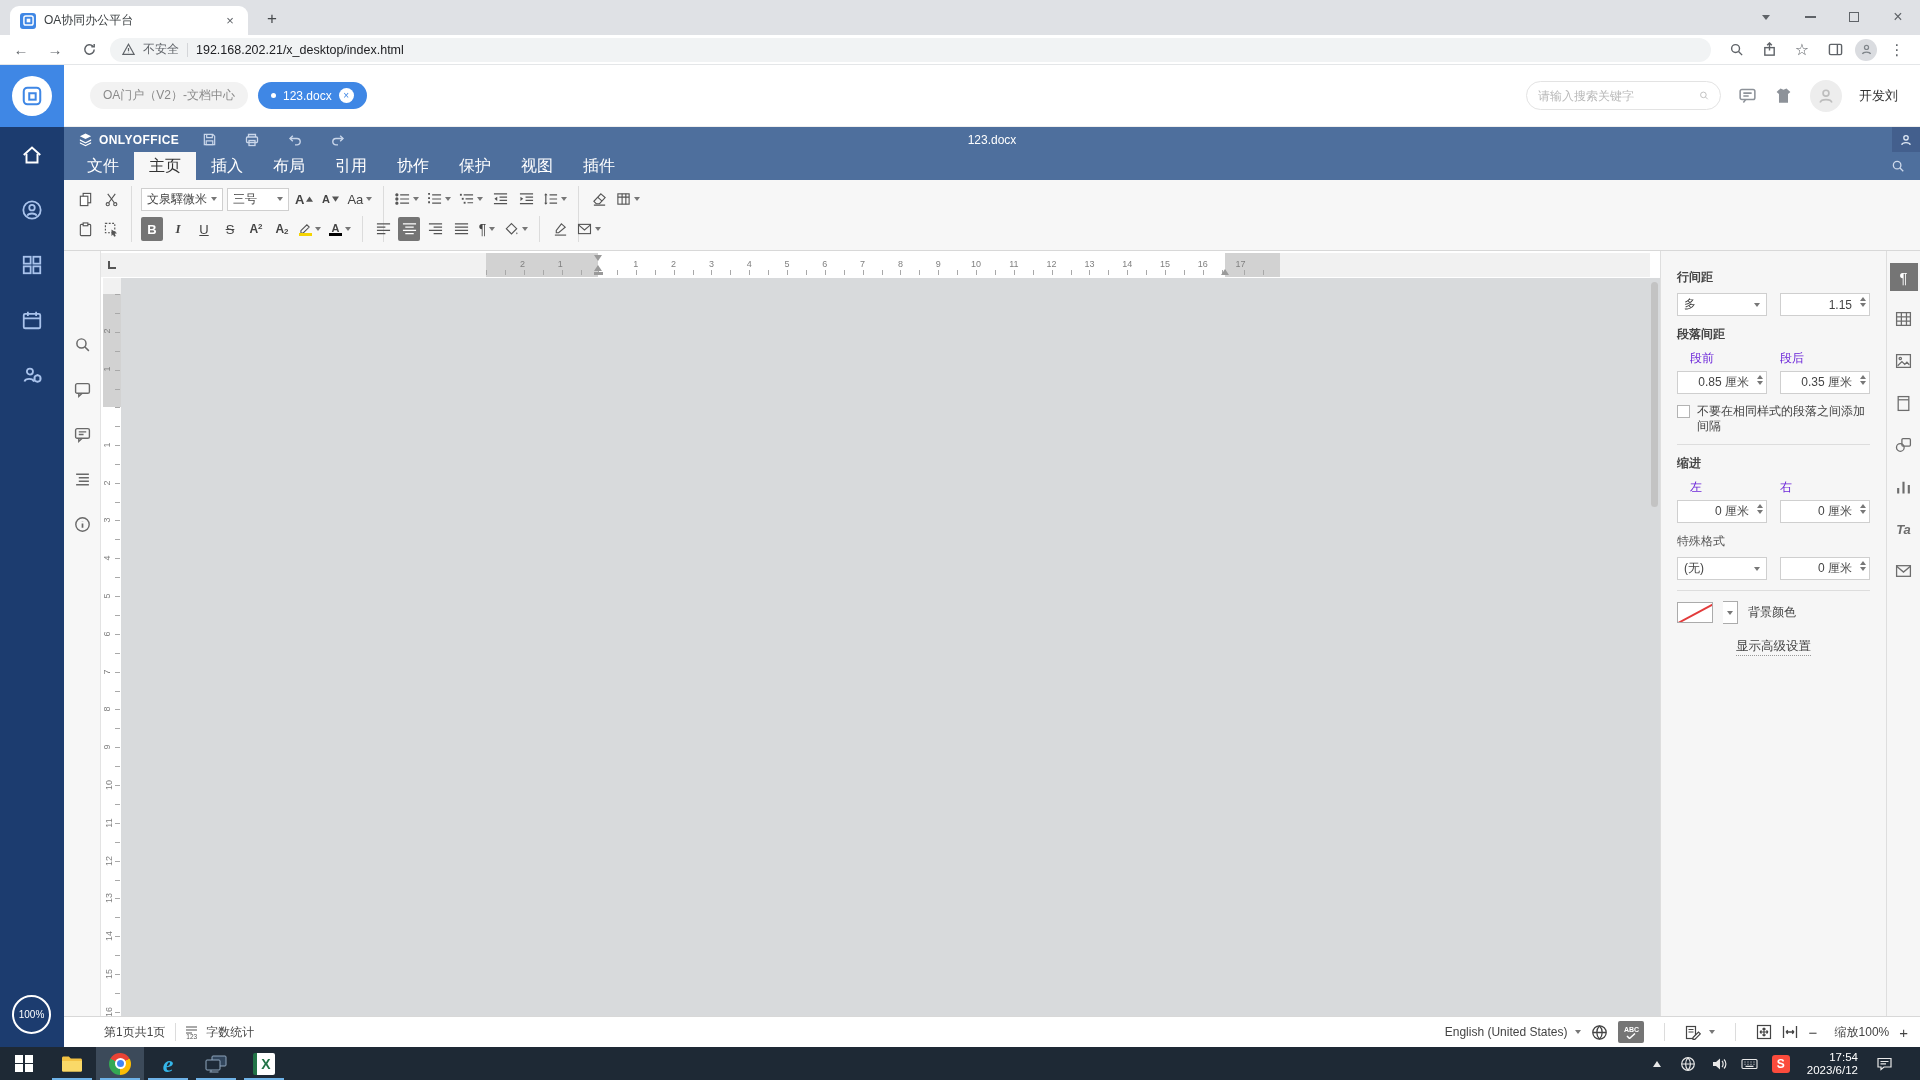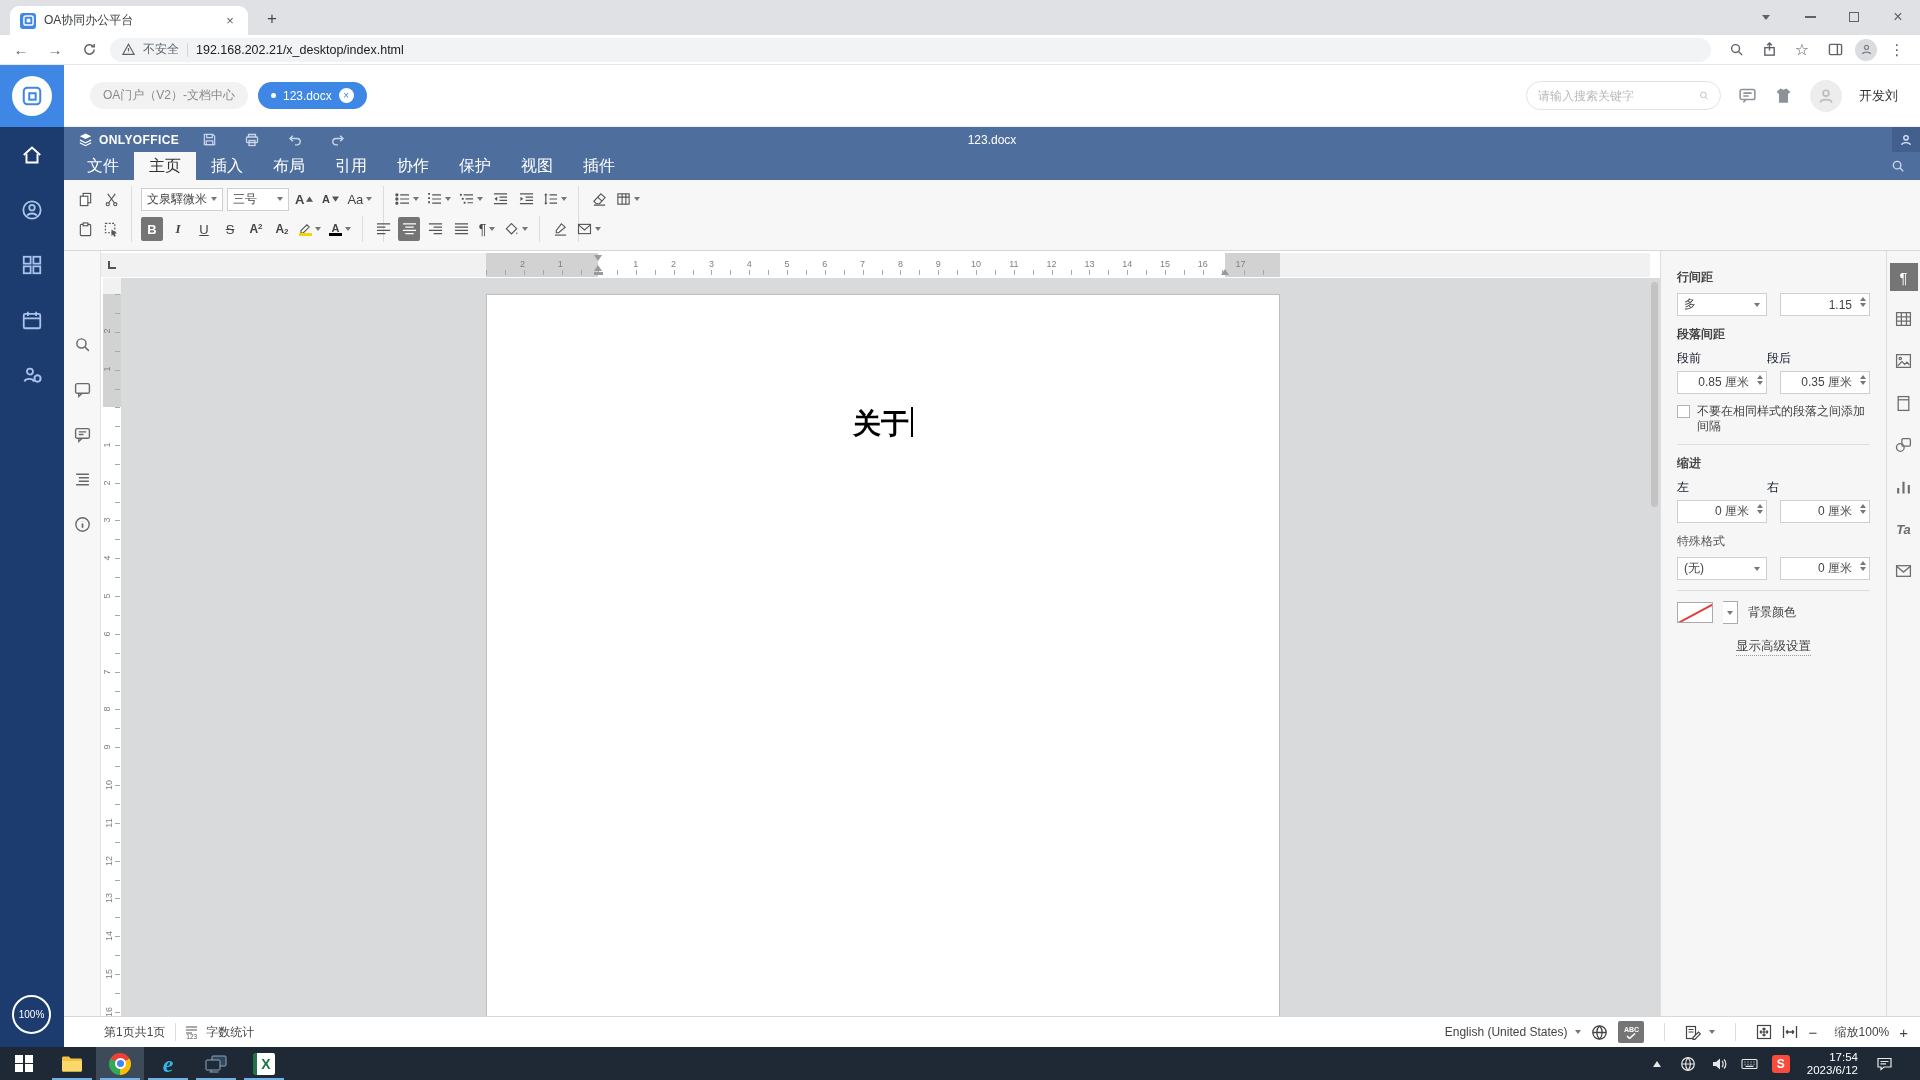--- a/index.html
+++ b/index.html
@@ -108,21 +108,21 @@
 .ticks-v{background-image:repeating-linear-gradient(to bottom,#a9a9a9 0 1px,transparent 1px 18.9px);background-size:5px 100%;background-repeat:no-repeat;background-position-x:12px}
 .doc-area{position:absolute;left:121px;top:278px;width:1539px;height:738px;background:#d8dadc;overflow:hidden}
 .page{position:absolute;left:365px;top:16px;width:794px;height:740px;background:#fff;border:1px solid #bfbfbf}
 .doc-heading{margin-top:110px;text-align:center;font-size:28px;font-weight:bold;color:#000;font-family:"DejaVu Sans",sans-serif}
 .caret{display:inline-block;width:2px;height:30px;background:#000;vertical-align:-4px;margin-left:2px}
 .scrollbar{position:absolute;right:2px;top:4px;width:7px;height:225px;border-radius:4px;background:#c3c3c3}
 
 .rpanel{position:absolute;left:1660px;top:251px;width:226px;height:765px;background:#f6f6f6;border-left:1px solid #dedede;padding:12px 16px;font-size:12px;color:#444}
 .rp-title{font-weight:bold;margin:6px 0 7px}
 .rp-row{display:flex;justify-content:space-between;margin-bottom:10px}
-.rp-sub{display:flex;justify-content:flex-start;margin:2px 0 4px;color:#0f172a}
+.rp-sub{display:flex;justify-content:flex-end;margin:2px 0 4px;color:#6d28d9}
 .rp-sub span{width:90px}
 .ctrl{width:90px;height:23px;background:#fff;border:1px solid #cfcfcf;display:flex;align-items:center;font-size:12px;color:#444}
 .ctrl.sel{justify-content:space-between;padding:0 6px}
 .spin{justify-content:flex-end;padding-right:17px;position:relative}
 .spin .arr{position:absolute;right:3px;top:3px;display:flex;flex-direction:column;gap:2px}
 .cu{width:0;height:0;border-left:3px solid transparent;border-right:3px solid transparent;border-bottom:4px solid #777}
 .cd{width:0;height:0;border-left:3px solid transparent;border-right:3px solid transparent;border-top:4px solid #777}
 .chkrow{display:flex;gap:7px;margin:4px 0 10px}
 .chk{width:13px;height:13px;background:#fff;border:1px solid #b3b3b3;flex:none;margin-top:1px}
 .chklabel{line-height:15px;color:#444}
@@ -673,23 +673,20 @@
       <span class="rnum v" style="top: 507px;">10</span>
       <span class="rnum v" style="top: 544.8px;">11</span>
       <span class="rnum v" style="top: 582.6px;">12</span>
       <span class="rnum v" style="top: 620.4px;">13</span>
       <span class="rnum v" style="top: 658.2px;">14</span>
       <span class="rnum v" style="top: 696px;">15</span>
       <span class="rnum v" style="top: 733.8px;">16</span>
     </div>
 
   <div class="doc-area">
-    <div class="page">
-      <div class="doc-heading"><span>关于</span><span class="caret"></span></div>
-    </div>
     <div class="scrollbar"></div>
   </div>
 
   <div class="rpanel">
     <div class="rp-title">行间距</div>
     <div class="rp-row">
       <div class="ctrl sel">
           <span>多</span>
           <span class="cv"></span>
         </div>

